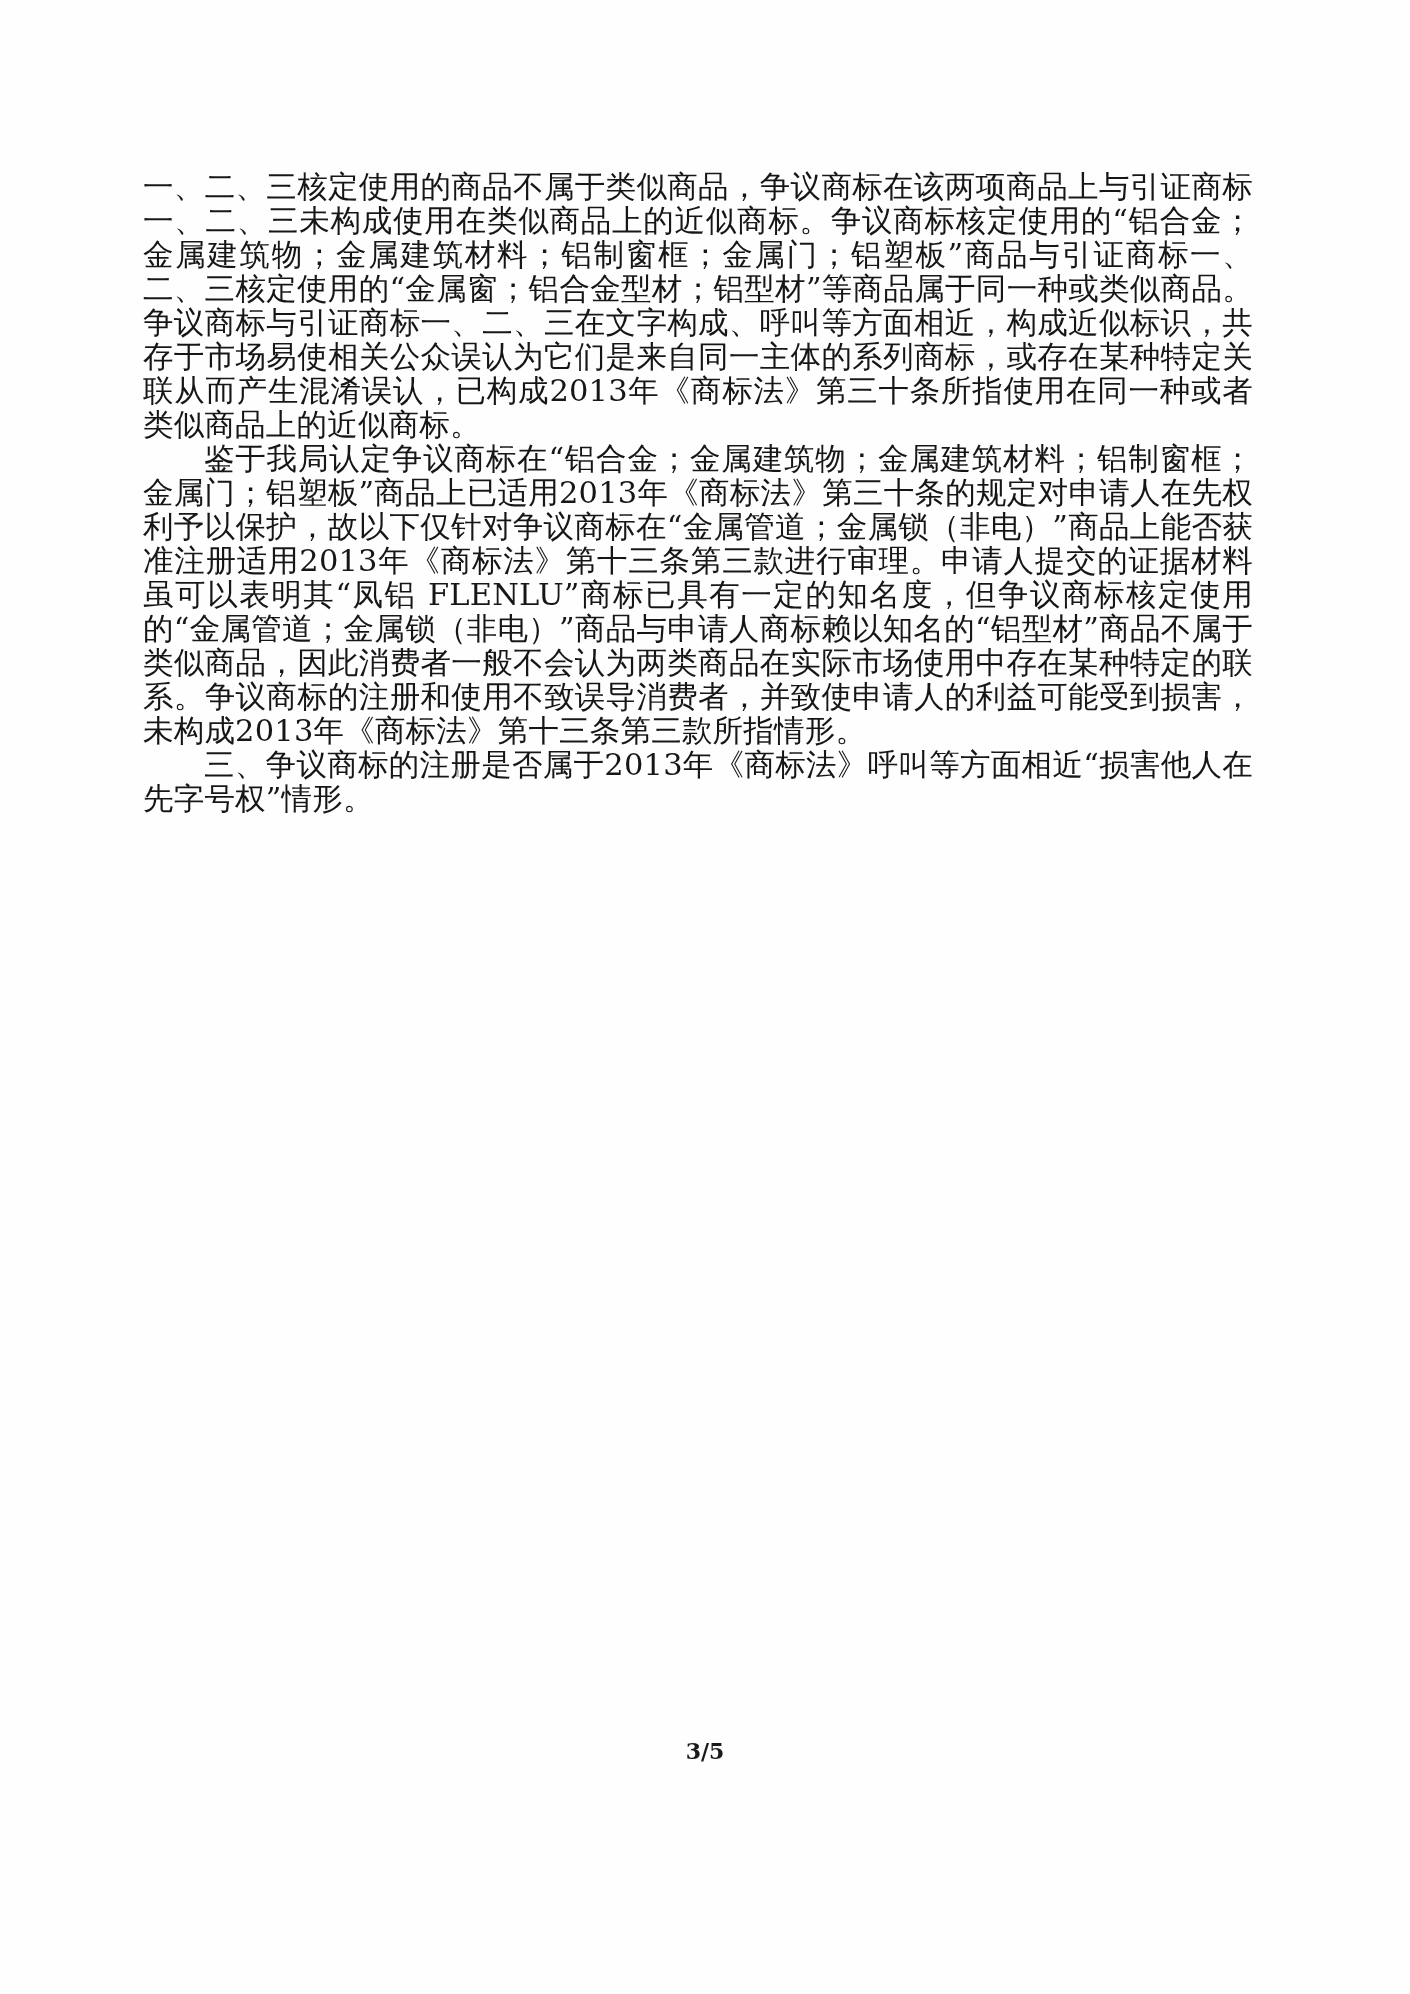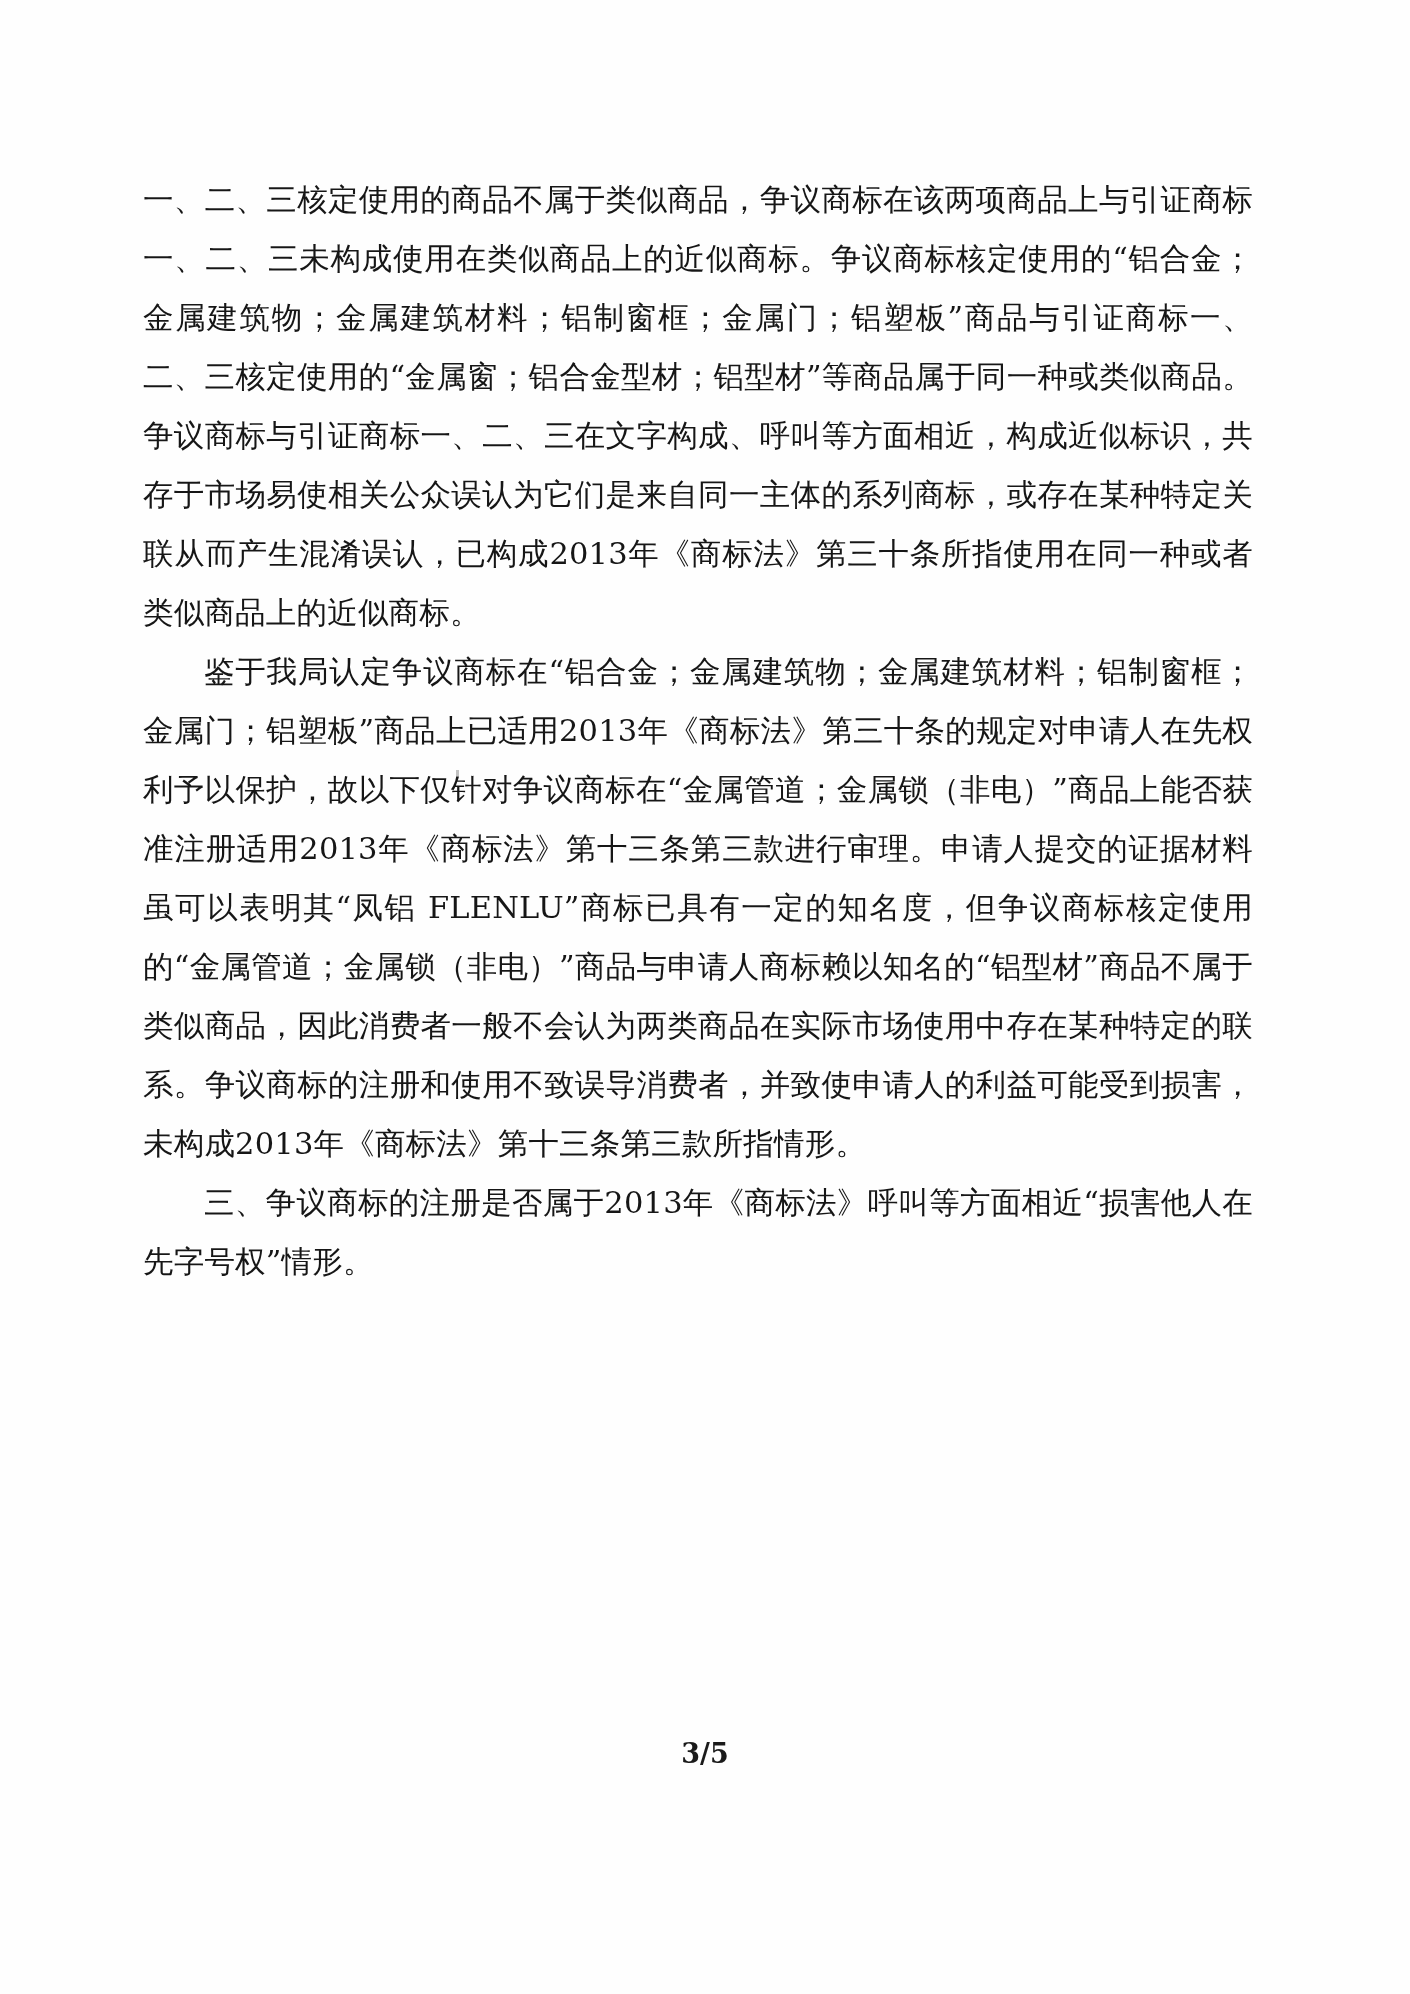--- a/index.html
+++ b/index.html
@@ -23,38 +23,38 @@
     background: #fefefe;
   }
   .content {
     position: absolute;
     left: 143px;
     top: 170px;
     width: 1110px;
   }
   .para {
     font-size: 30.5px;
-    line-height: 59px;
+    line-height: 34px;
     text-align: justify;
     text-justify: inter-ideograph;
     margin: 0 0 0 0;
     letter-spacing: 0.2px;
     color: #161616;
     font-weight: 500;
   }
   .indent {
     text-indent: 61px;
   }
   .pageno {
     position: absolute;
     left: 0;
     top: 1738px;
     width: 1410px;
     text-align: center;
-    font-size: 27px;
+    font-size: 22px;
     font-family: "DejaVu Serif", "Liberation Serif", serif;
     color: #1a1a1a;
     font-weight: 600;
   }
   .speck {
     position: absolute;
     width: 3px;
     height: 7px;
     background: #9a9a9a;
     opacity: .6;

